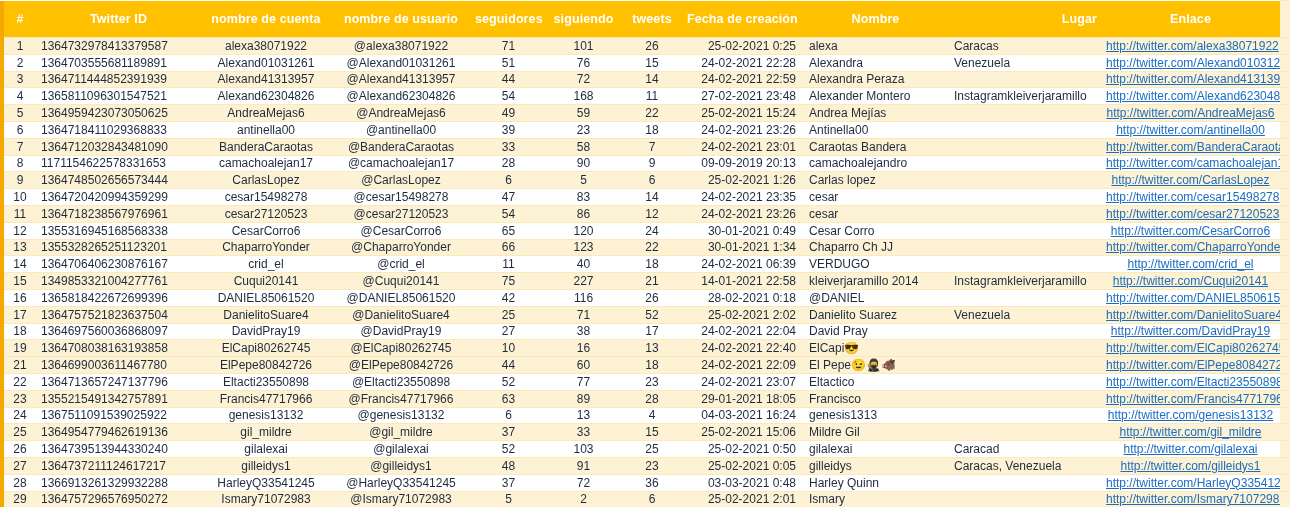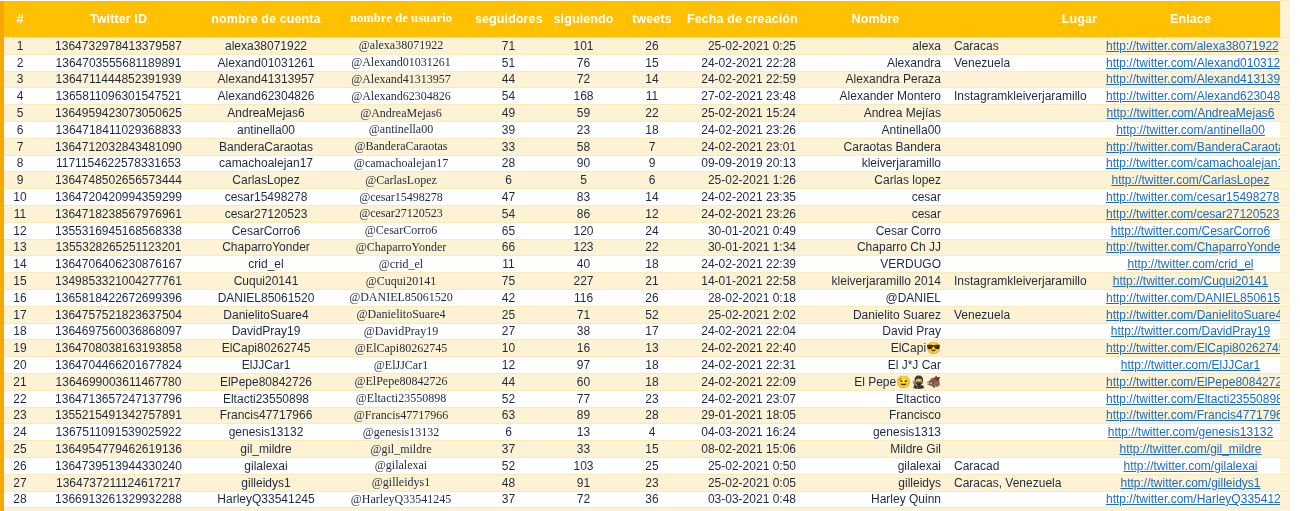--- a/index.html
+++ b/index.html
@@ -46,26 +46,26 @@
     vertical-align: middle;
     white-space: nowrap;
     overflow: hidden;
     border-top: 1px solid #fbe8bb;
   }
   table.grid tbody tr.odd td  { background: #fdf2d4; }
   table.grid tbody tr.even td { background: #ffffff; }
 
   
   .c-idx   { text-align: center; }
-  .c-id    { text-align: center; }
+  .c-id    { text-align: left; }
   .c-acct  { text-align: center; }
-  .c-user  { text-align: center; font-family: Liberation Serif, serif; }
+  .c-user  { text-align: center; }
   .c-num   { text-align: center; }
   .c-date  { text-align: right; }
-  .c-name  { text-align: right; padding-left: 8px !important; }
+  .c-name  { text-align: left; padding-left: 8px !important; }
   .c-place { text-align: left; padding-left: 8px !important; }
   .c-link  { text-align: center; }
 
   .c-link a {
     color: #1c6cc0;
     text-decoration: underline;
     font-size: 12px;
   }
 
   
@@ -207,21 +207,21 @@
         </tr>
         <tr class="even">
           <td class="c-idx">8</td>
           <td class="c-id">1171154622578331653</td>
           <td class="c-acct">camachoalejan17</td>
           <td class="c-user">@camachoalejan17</td>
           <td class="c-num">28</td>
           <td class="c-num">90</td>
           <td class="c-num">9</td>
           <td class="c-date">09-09-2019 20:13</td>
-          <td class="c-name">kleiverjaramillo</td>
+          <td class="c-name">camachoalejandro</td>
           <td class="c-place"></td>
           <td class="c-link"><a href="#">http://twitter.com/camachoalejan17</a></td>
           <td class="filler"></td>
         </tr>
         <tr class="odd">
           <td class="c-idx">9</td>
           <td class="c-id">1364748502656573444</td>
           <td class="c-acct">CarlasLopez</td>
           <td class="c-user">@CarlasLopez</td>
           <td class="c-num">6</td>
@@ -290,21 +290,21 @@
           <td class="filler"></td>
         </tr>
         <tr class="even">
           <td class="c-idx">14</td>
           <td class="c-id">1364706406230876167</td>
           <td class="c-acct">crid_el</td>
           <td class="c-user">@crid_el</td>
           <td class="c-num">11</td>
           <td class="c-num">40</td>
           <td class="c-num">18</td>
-          <td class="c-date">24-02-2021 22:39</td>
+          <td class="c-date">24-02-2021 06:39</td>
           <td class="c-name">VERDUGO</td>
           <td class="c-place"></td>
           <td class="c-link"><a href="#">http://twitter.com/crid_el</a></td>
           <td class="filler"></td>
         </tr>
         <tr class="odd">
           <td class="c-idx">15</td>
           <td class="c-id">1349853321004277761</td>
           <td class="c-acct">Cuqui20141</td>
           <td class="c-user">@Cuqui20141</td>
@@ -366,34 +366,20 @@
           <td class="c-user">@ElCapi80262745</td>
           <td class="c-num">10</td>
           <td class="c-num">16</td>
           <td class="c-num">13</td>
           <td class="c-date">24-02-2021 22:40</td>
           <td class="c-name">ElCapi😎</td>
           <td class="c-place"></td>
           <td class="c-link"><a href="#">http://twitter.com/ElCapi80262745</a></td>
           <td class="filler"></td>
         </tr>
-        <tr class="even">
-          <td class="c-idx">20</td>
-          <td class="c-id">1364704466201677824</td>
-          <td class="c-acct">ElJJCar1</td>
-          <td class="c-user">@ElJJCar1</td>
-          <td class="c-num">12</td>
-          <td class="c-num">97</td>
-          <td class="c-num">18</td>
-          <td class="c-date">24-02-2021 22:31</td>
-          <td class="c-name">El J*J Car</td>
-          <td class="c-place"></td>
-          <td class="c-link"><a href="#">http://twitter.com/ElJJCar1</a></td>
-          <td class="filler"></td>
-        </tr>
         <tr class="odd">
           <td class="c-idx">21</td>
           <td class="c-id">1364699003611467780</td>
           <td class="c-acct">ElPepe80842726</td>
           <td class="c-user">@ElPepe80842726</td>
           <td class="c-num">44</td>
           <td class="c-num">60</td>
           <td class="c-num">18</td>
           <td class="c-date">24-02-2021 22:09</td>
           <td class="c-name">El Pepe😉🥷🐗</td>
@@ -444,21 +430,21 @@
           <td class="filler"></td>
         </tr>
         <tr class="odd">
           <td class="c-idx">25</td>
           <td class="c-id">1364954779462619136</td>
           <td class="c-acct">gil_mildre</td>
           <td class="c-user">@gil_mildre</td>
           <td class="c-num">37</td>
           <td class="c-num">33</td>
           <td class="c-num">15</td>
-          <td class="c-date">08-02-2021 15:06</td>
+          <td class="c-date">25-02-2021 15:06</td>
           <td class="c-name">Mildre Gil</td>
           <td class="c-place"></td>
           <td class="c-link"><a href="#">http://twitter.com/gil_mildre</a></td>
           <td class="filler"></td>
         </tr>
         <tr class="even">
           <td class="c-idx">26</td>
           <td class="c-id">1364739513944330240</td>
           <td class="c-acct">gilalexai</td>
           <td class="c-user">@gilalexai</td>

